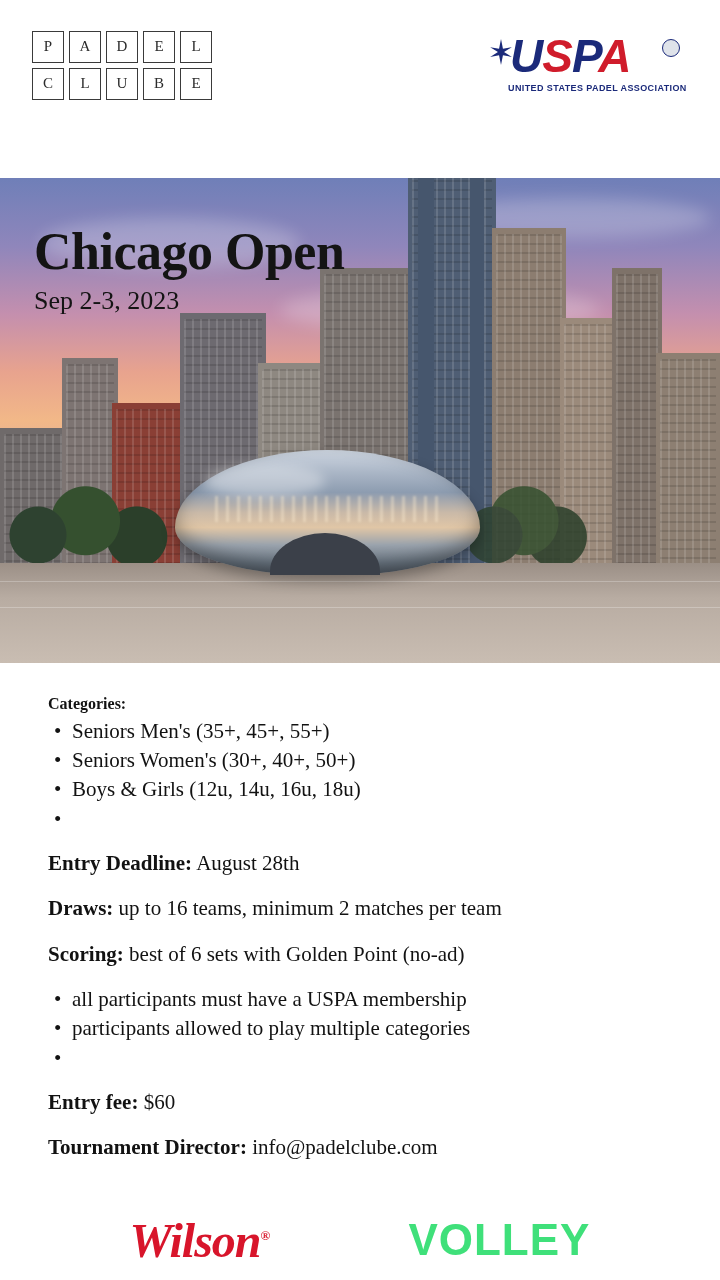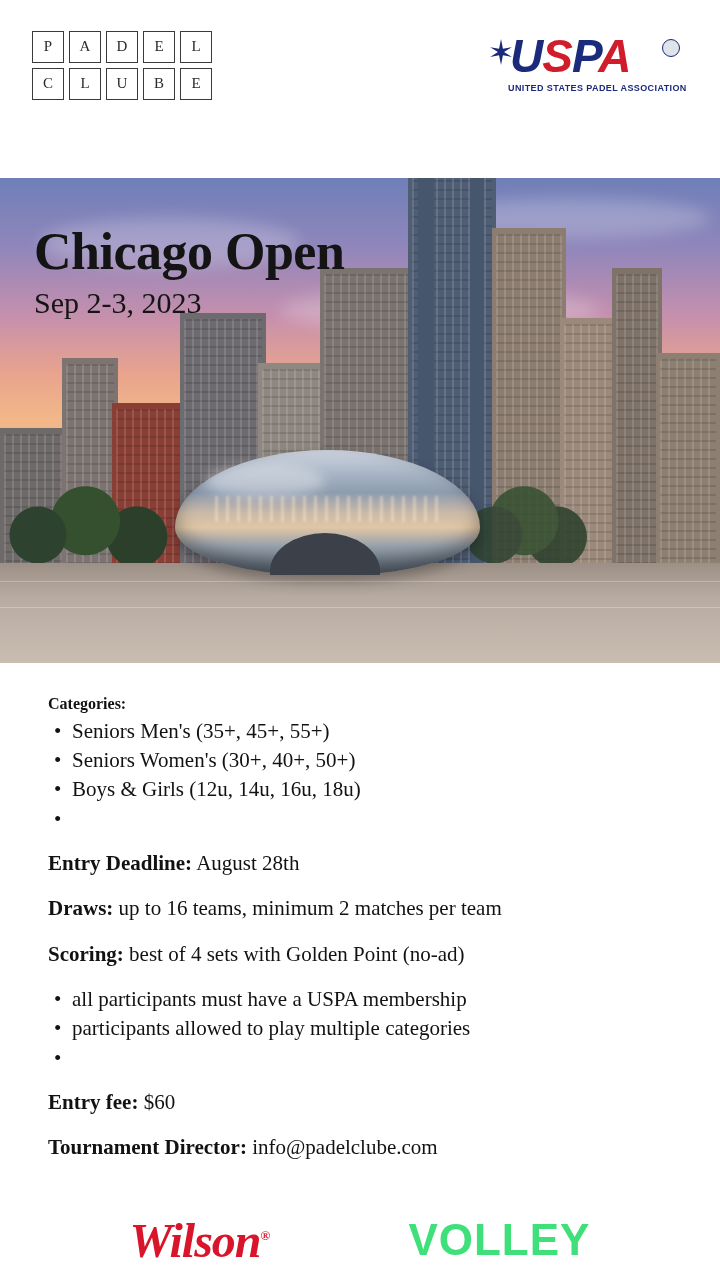--- a/index.html
+++ b/index.html
@@ -214,21 +214,21 @@
   .hero-title {
     font-family: "Liberation Serif", serif;
     font-weight: bold;
     font-size: 52px;
     line-height: 1;
     margin: 0;
     letter-spacing: -0.5px;
   }
   .hero-date {
     font-family: "Liberation Serif", serif;
-    font-size: 30px;
+    font-size: 26px;
     margin-top: 8px;
   }
 
   
   .details {
     padding: 30px 48px 0 48px;
     box-sizing: border-box;
     font-size: 21px;
     color: #121212;
     line-height: 1.35;
@@ -415,21 +415,21 @@
       <li>
           <span class="dot">•</span>
         </li>
     </ul>
   </div>
 
   <p class="line"><b>Entry Deadline:</b> <span>August 28th</span></p>
 
   <p class="line"><b>Draws:</b> <span>up to 16 teams, minimum 2 matches per team</span></p>
 
-  <p class="line"><b>Scoring:</b> <span>best of 4 sets with Golden Point (no-ad)</span></p>
+  <p class="line"><b>Scoring:</b> <span>best of 6 sets with Golden Point (no-ad)</span></p>
 
   <div class="block">
     <ul class="bullets">
       <li>
           <span class="dot">•</span>
           <span>all participants must have a USPA membership</span>
         </li>
       <li>
           <span class="dot">•</span>
           <span>participants allowed to play multiple categories</span>

